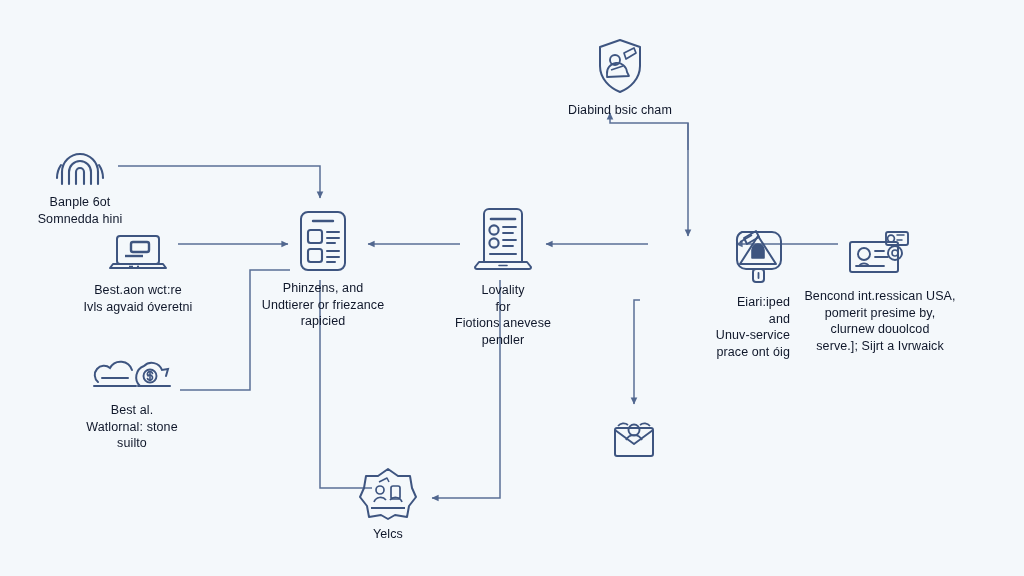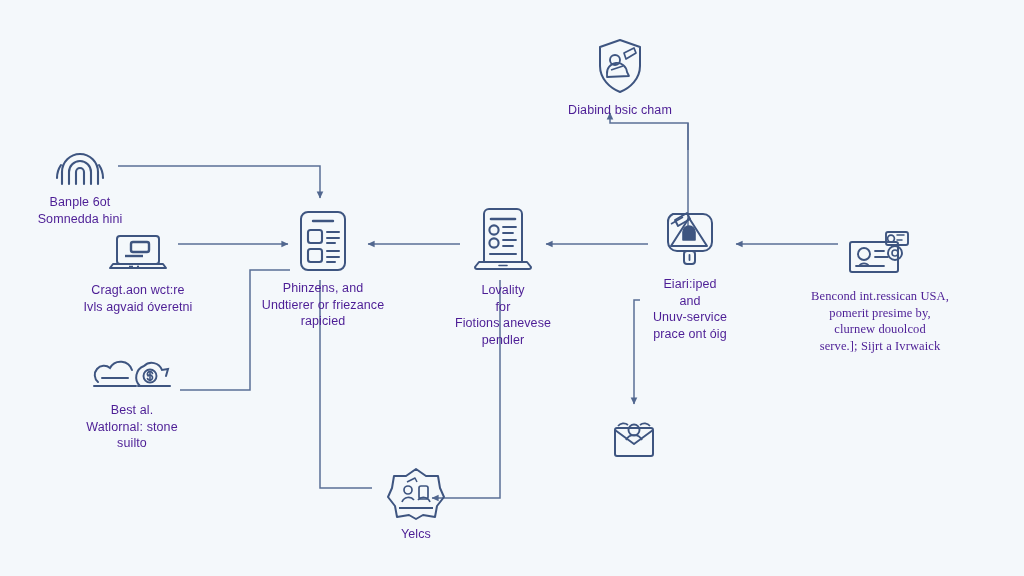--- a/index.html
+++ b/index.html
@@ -33,21 +33,21 @@
   }
   .node .glyph {
     display: block;
     margin: 0 auto;
     line-height: 0;
   }
   .node .label {
     margin-top: 6px;
     font-size: 12.5px;
     line-height: 16.5px;
-    color: #4c1d95;
+    color: #0f172a;
     letter-spacing: 0.1px;
     white-space: pre-line;
   }
 </style>
 </head>
 <body>
 
 <div id="canvas">
 
   <svg id="wires" viewBox="0 0 1024 576" xmlns="http://www.w3.org/2000/svg">
@@ -100,21 +100,21 @@
     <span class="glyph">
       <svg width="62" height="46" viewBox="0 0 62 46" fill="none" stroke="#3e5580" stroke-width="2" stroke-linejoin="round">
         <rect x="10" y="6" width="42" height="28" rx="3"></rect>
         <rect x="24" y="12" width="18" height="10" rx="2" stroke-width="2.4"></rect>
         <path d="M18,26 L36,26" stroke-width="2.4"></path>
         <path d="M3,38 L59,38 L56,34 L6,34 Z" stroke-linejoin="round"></path>
         <path d="M22,36.5 L26,36.5" stroke-width="1.6"></path>
         <circle cx="31" cy="36.5" r="1.1" fill="#3e5580" stroke="none"></circle>
       </svg>
     </span>
-    <div class="label">Cragt.aon wct:re
+    <div class="label">Best.aon wct:re
 Ivls agvaid óveretni</div>
   </div>
 
   <div class="node" style="left:132px; top:356px;">
     <span class="glyph">
       <svg width="88" height="40" viewBox="0 0 88 40" fill="none" stroke="#3e5580" stroke-width="2" stroke-linecap="round">
         <path d="M10,26 A9,9 0 0 1 22,12 A12,12 0 0 1 44,14"></path>
         <path d="M6,30 L48,30"></path>
         <path d="M14,22 L40,22"></path>
         <path d="M52,30 A12,12 0 0 1 56,10 A11,11 0 0 1 74,14 L80,13 L78,20"></path>
@@ -158,40 +158,40 @@
         <path d="M6,63 L58,63 A2,2 0 0 0 60,61 L56,56 L8,56 L4,61 A2,2 0 0 0 6,63 Z"></path>
         <path d="M28,59.5 L36,59.5" stroke-width="1.6" stroke-linecap="round"></path>
       </svg>
     </span>
     <div class="label">Lovality
 for
 Fiotions anevese
 pendler</div>
   </div>
 
-  <div class="node" style="left:690px; top:208px;">
+  <div class="node" style="left:690px; top:226px;text-align:right;">
     <span class="glyph">
       <svg width="62" height="62" viewBox="0 0 62 62" fill="none" stroke="#3e5580" stroke-width="2" stroke-linejoin="round">
         <path d="M14,6 L44,6 A9,9 0 0 1 53,15 L53,34 A9,9 0 0 1 44,43 L18,43
                  A9,9 0 0 1 9,34 L9,15 A9,9 0 0 1 14,6 Z"></path>
         <path d="M12,38 L30,10 L48,38 Z" stroke-width="2"></path>
         <path d="M24,32 L24,24 A6,6 0 0 1 36,24 L36,32 Z" fill="#3e5580" stroke-width="1.6"></path>
         <path d="M16,12 L28,5 L31,11 L19,18 Z" stroke-width="1.9"></path>
         <path d="M12,16 L24,9" stroke-width="1.6"></path>
         <rect x="25" y="43" width="11" height="13" rx="3" stroke-width="2"></rect>
         <path d="M30.5,47 L30.5,52" stroke-width="1.8" stroke-linecap="round"></path>
       </svg>
     </span>
     <div class="label">Eiari:iped
 and
 Unuv-service
 prace ont óig</div>
   </div>
 
-  <div class="node" style="left:880px; top:226px;font-family:Liberation Serif, serif;">
+  <div class="node" style="left:880px; top:226px;">
     <span class="glyph">
       <svg width="72" height="56" viewBox="0 0 72 56" fill="none" stroke="#3e5580" stroke-width="2" stroke-linejoin="round">
         <rect x="6" y="16" width="48" height="30" rx="2"></rect>
         <circle cx="20" cy="28" r="6" stroke-width="1.9"></circle>
         <path d="M15,40 A6,6 0 0 1 25,40" stroke-width="1.7"></path>
         <path d="M31,25 L40,25 M31,31 L44,31" stroke-width="1.8" stroke-linecap="round"></path>
         <path d="M12,40 L40,40" stroke-width="1.8" stroke-linecap="round"></path>
         <rect x="42" y="6" width="22" height="13" rx="2" stroke-width="1.9"></rect>
         <circle cx="47" cy="12.5" r="3.4" stroke-width="1.7"></circle>
         <path d="M53,9 L60,9 M53,14 L58,14" stroke-width="1.5" stroke-linecap="round"></path>
@@ -211,21 +211,21 @@
         <path d="M26,4 L46,11 L46,30 C46,43 36,52 26,56 C16,52 6,43 6,30 L6,11 Z"></path>
         <circle cx="21" cy="24" r="5" stroke-width="1.9"></circle>
         <path d="M30,17 L40,12 L42,17 L32,23 Z" stroke-width="1.7"></path>
         <path d="M13,38 A10,10 0 0 1 33,36 L35,40 L13,41 Z" stroke-width="1.8"></path>
         <path d="M17,34 L29,30" stroke-width="1.5"></path>
       </svg>
     </span>
     <div class="label">Diabind bsic cham</div>
   </div>
 
-  <div class="node" style="left:416px; top:466px;">
+  <div class="node" style="left:388px; top:466px;">
     <span class="glyph">
       <svg width="62" height="54" viewBox="0 0 62 54" fill="none" stroke="#3e5580" stroke-width="2" stroke-linejoin="round">
         <path d="M31,3 L41,10 L53,10 L55,22 L59,31 L52,40 L50,51 L38,49 L31,53
                  L24,49 L12,51 L10,40 L3,31 L7,22 L9,10 L21,10 Z"></path>
         <path d="M14,42 L48,42" stroke-width="1.8"></path>
         <path d="M17,36 A7,7 0 0 1 29,34" stroke-width="1.7"></path>
         <path d="M33,34 A7,7 0 0 1 45,36" stroke-width="1.7"></path>
         <circle cx="23" cy="24" r="4" stroke-width="1.7"></circle>
         <rect x="34" y="20" width="9" height="13" rx="2" stroke-width="1.7"></rect>
         <path d="M22,16 L30,12 L32,16" stroke-width="1.5"></path>

